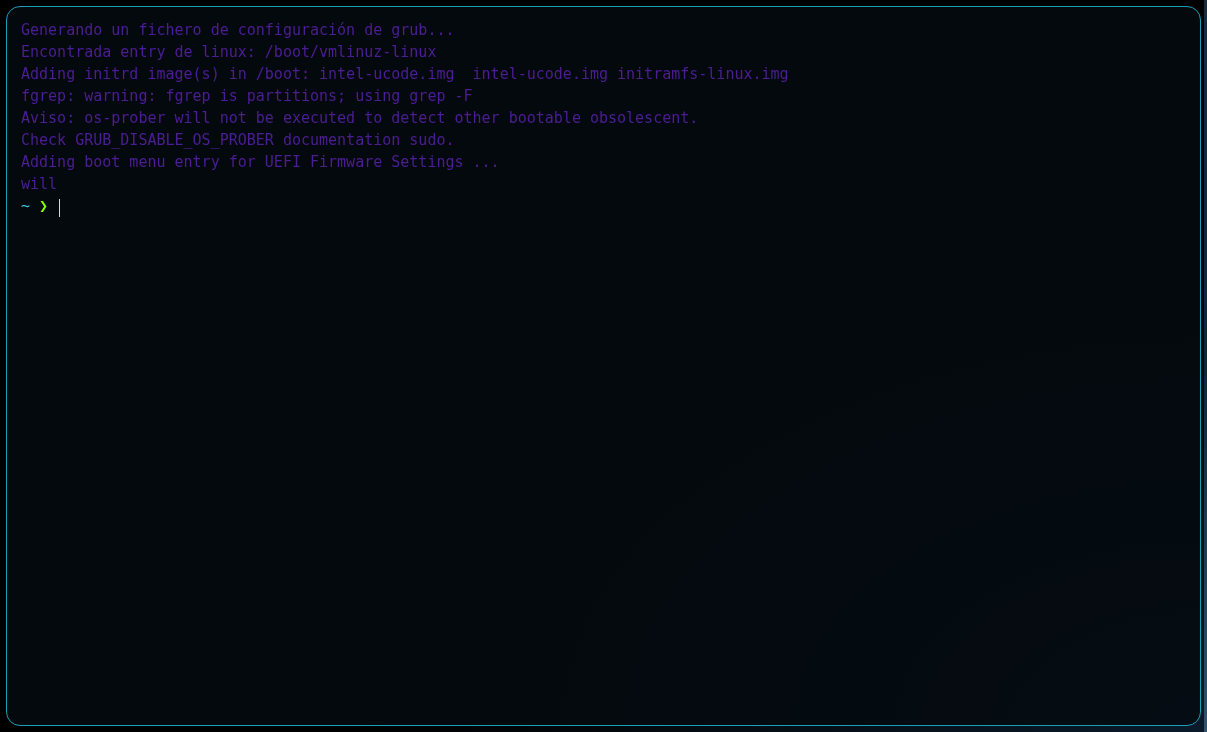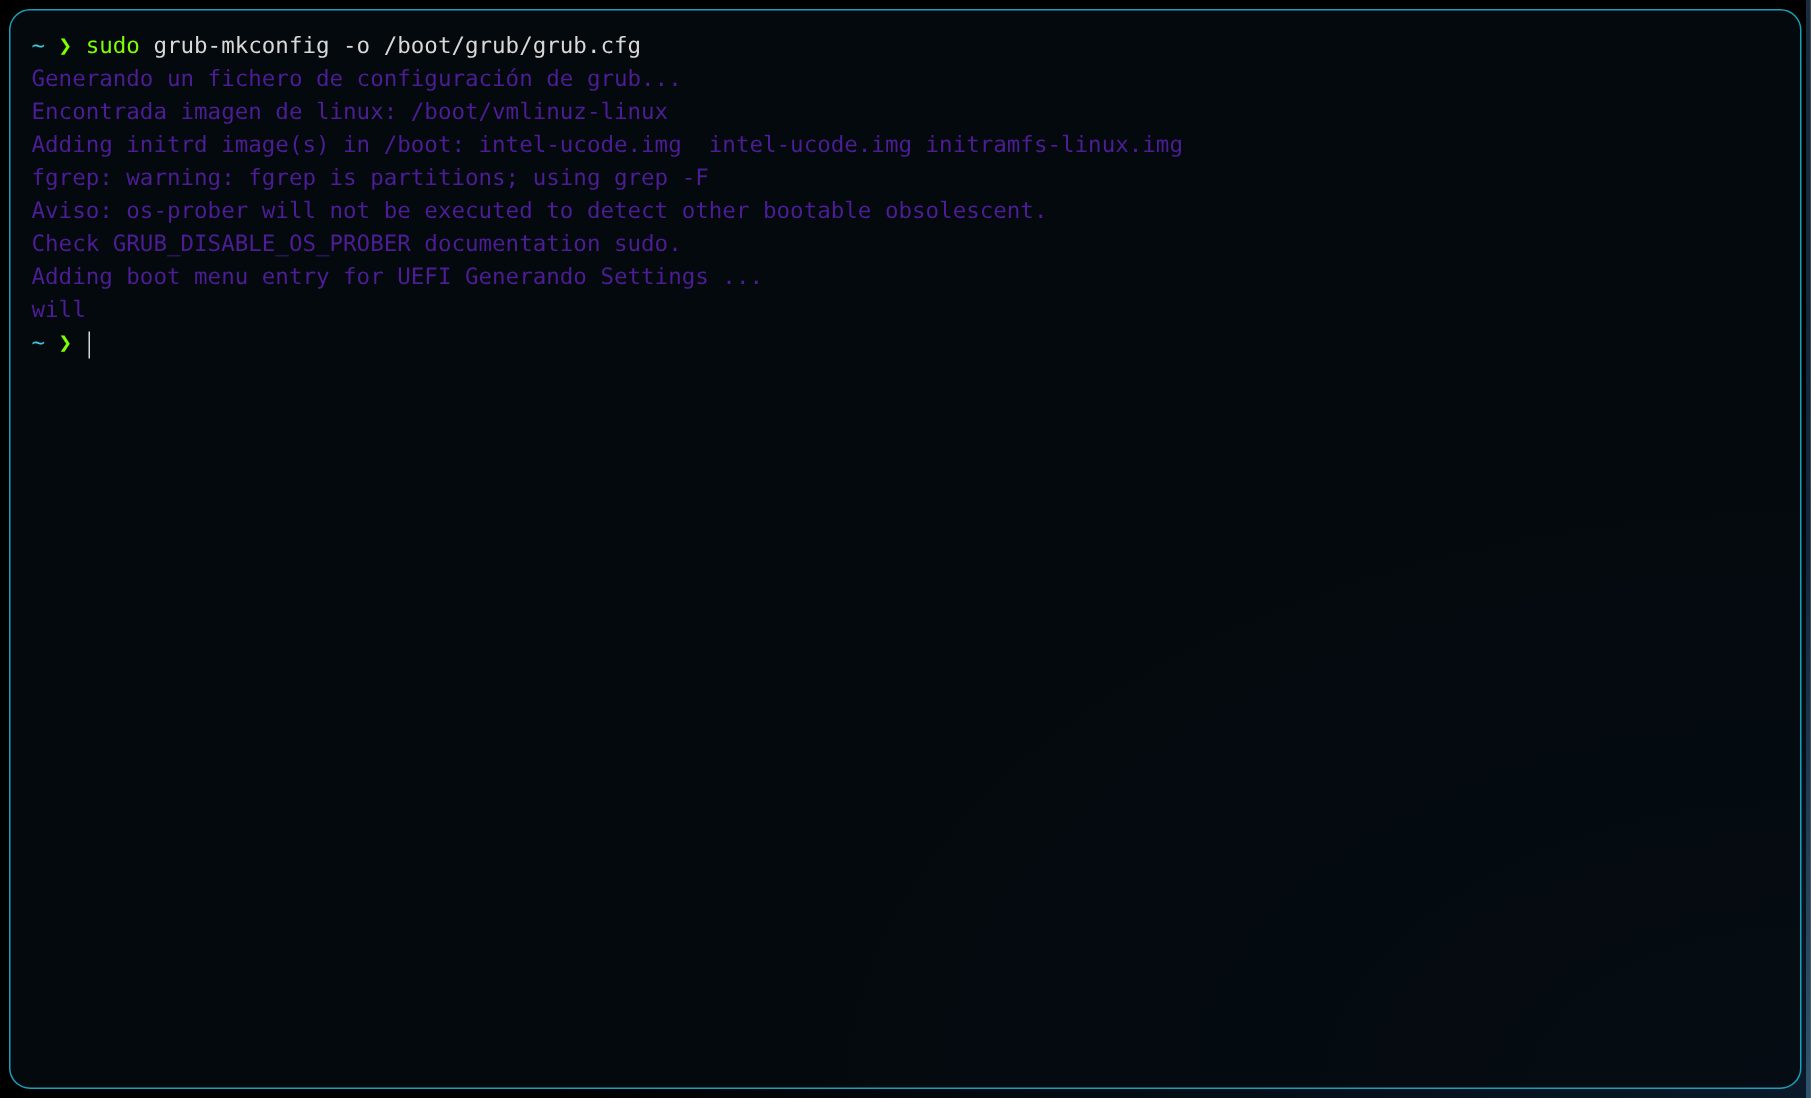--- a/index.html
+++ b/index.html
@@ -69,23 +69,22 @@
       background: linear-gradient(to bottom, #2a4a6a, #1a3a5a, #4a7a9a);
       opacity: 0.6;
     }
   </style>
 </head>
 <body>
 
 <div class="desktop-edge"></div>
 
 <div class="terminal-window">
-  <div class="term-line"><span class="prompt-tilde">~</span> <span class="prompt-arrow">❯</span> <span class="cmd-sudo">sudo</span><span class="cmd-rest"> grub-mkconfig -o /boot/grub/grub.cfg</span></div>
   <div class="term-line output">Generando un fichero de configuración de grub...</div>
-  <div class="term-line output">Encontrada imagen de linux: /boot/vmlinuz-linux</div>
+  <div class="term-line output">Encontrada entry de linux: /boot/vmlinuz-linux</div>
   <div class="term-line output">Adding initrd image(s) in /boot: intel-ucode.img  intel-ucode.img initramfs-linux.img</div>
   <div class="term-line output">fgrep: warning: fgrep is partitions; using grep -F</div>
   <div class="term-line output">Aviso: os-prober will not be executed to detect other bootable obsolescent.</div>
   <div class="term-line output">Check GRUB_DISABLE_OS_PROBER documentation sudo.</div>
-  <div class="term-line output">Adding boot menu entry for UEFI Generando Settings ...</div>
+  <div class="term-line output">Adding boot menu entry for UEFI Firmware Settings ...</div>
   <div class="term-line output">will</div>
   <div class="term-line"><span class="prompt-tilde">~</span> <span class="prompt-arrow">❯</span> <span class="cursor"></span></div>
 </div>
 
 </body></html>

